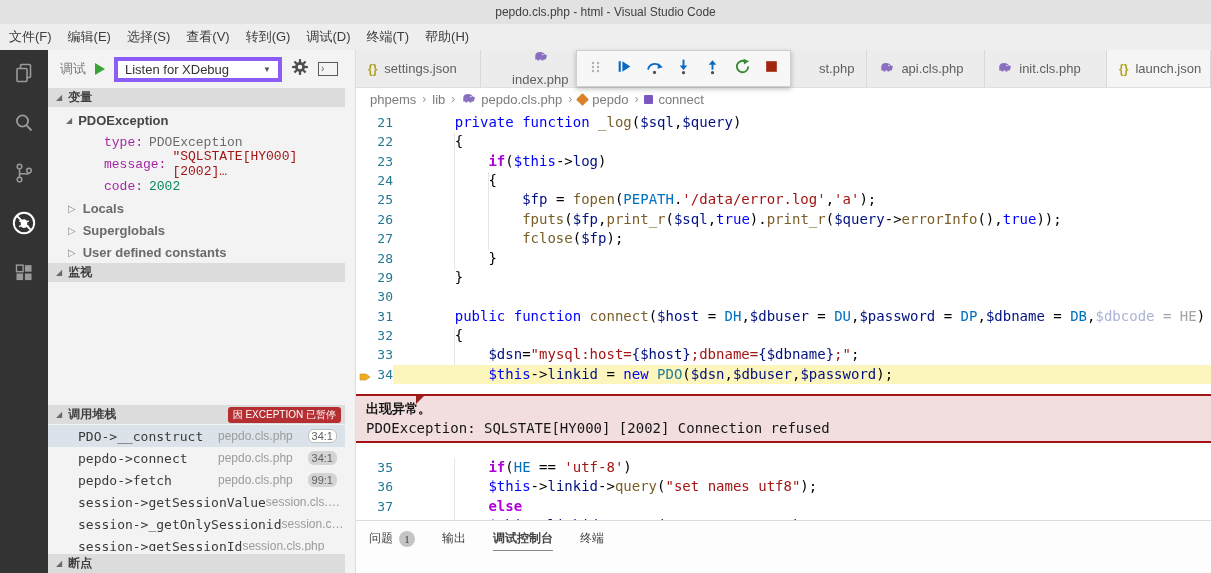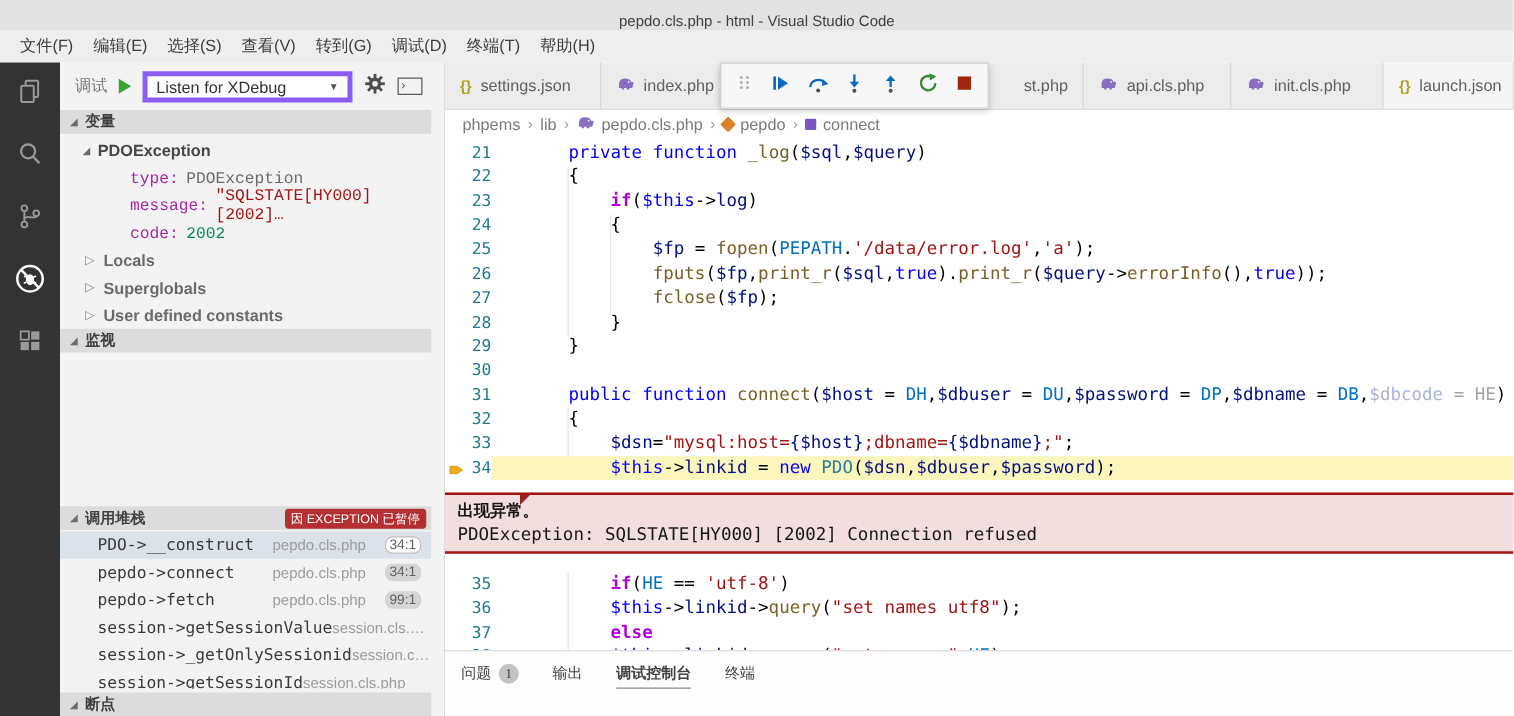--- a/index.html
+++ b/index.html
@@ -1,23 +1,23 @@
 <!DOCTYPE html>
 <html><head>
 <meta charset="utf-8">
 <style>
   html,body{margin:0;padding:0;background:#fff;}
   .app{position:relative;width:1211px;height:573px;overflow:hidden;
        font-family:"Liberation Sans","DejaVu Sans",sans-serif;background:#fff;
        -webkit-font-smoothing:antialiased;}
   
   .titlebar{position:absolute;left:0;top:0;width:100%;height:24px;background:#e2e2e2;
-            display:flex;align-items:flex-end;justify-content:center;font-size:12px;color:#3f3f3f;}
+            display:flex;align-items:center;justify-content:center;font-size:12px;color:#3f3f3f;}
   .menubar{position:absolute;left:0;top:24px;width:100%;height:26px;background:#eeeeee;
-           display:flex;align-items:center;padding-left:8px;box-sizing:border-box;}
+           display:flex;align-items:center;padding-left:1px;box-sizing:border-box;}
   .menu-item{font-size:13px;color:#3c3c3c;padding:0 8px;cursor:default;}
   
   .activitybar{position:absolute;left:0;top:50px;width:48px;height:523px;background:#333333;}
   .act{height:50px;display:flex;align-items:center;justify-content:center;}
   
   .sidebar{position:absolute;left:48px;top:50px;width:307px;height:523px;background:#f3f3f3;overflow:hidden;}
   .sb-toolbar{height:38px;display:flex;align-items:center;padding-left:12px;gap:9px;}
   .sb-lbl{font-size:13px;color:#7a7a7a;}
   .play{width:0;height:0;border-left:10px solid #3aa335;border-top:6px solid transparent;border-bottom:6px solid transparent;}
   .dd{width:168px;height:25px;background:#fff;border:4px solid #8b5cf6;display:flex;align-items:center;
@@ -46,21 +46,21 @@
   .f-file{color:#9b9b9b;font-size:12px;white-space:nowrap;overflow:hidden;text-overflow:ellipsis;flex:1 1 auto;}
   .f-pos{flex:0 0 auto;margin:0 8px 0 8px;background:#d4d4d4;color:#616161;font-size:11px;padding:1px 4px;border-radius:6px;}
   .frow.sel .f-pos{background:#fff;border:1px solid #c0c0c0;padding:0 3px;}
   .sec-h.bp{position:absolute;bottom:0;left:0;}
   
   .editor{position:absolute;left:355px;top:50px;width:856px;height:523px;background:#fff;border-left:1px solid #ddd;box-sizing:border-box;}
   .tabs{position:absolute;left:0;top:0;width:100%;height:38px;background:#ececec;display:flex;border-bottom:1px solid #e0e0e0;box-sizing:border-box;}
   .tab{height:100%;display:flex;align-items:center;gap:7px;padding:0 12px;box-sizing:border-box;
        border-right:1px solid #d9d9d9;font-size:13px;color:#5f5f5f;overflow:hidden;white-space:nowrap;}
   .tabs .tab:nth-child(1){width:125px;}
-  .tabs .tab:nth-child(2){width:120px;}
+  .tabs .tab:nth-child(2){width:120px;flex-direction:column;}
   .tabs .tab:nth-child(3){width:267px;justify-content:flex-end;}
   .tabs .tab:nth-child(4){width:118px;}
   .tabs .tab:nth-child(5){width:122px;}
   .tabs .tab:nth-child(6){width:104px;background:#f5f5f5;}
   .ic-braces{color:#b3a120;font-weight:700;font-size:12px;}
   .ic-class{width:9px;height:9px;background:#d9822b;transform:rotate(45deg);border-radius:1px;display:inline-block;}
   .ic-method{width:9px;height:9px;background:#7b57c2;border-radius:1px;display:inline-block;}
   
   .dbgbar{position:absolute;left:220px;top:0;width:215px;height:37px;background:#f7f7f7;
           border:1px solid #cfcfcf;box-shadow:0 2px 5px rgba(0,0,0,.25);box-sizing:border-box;

